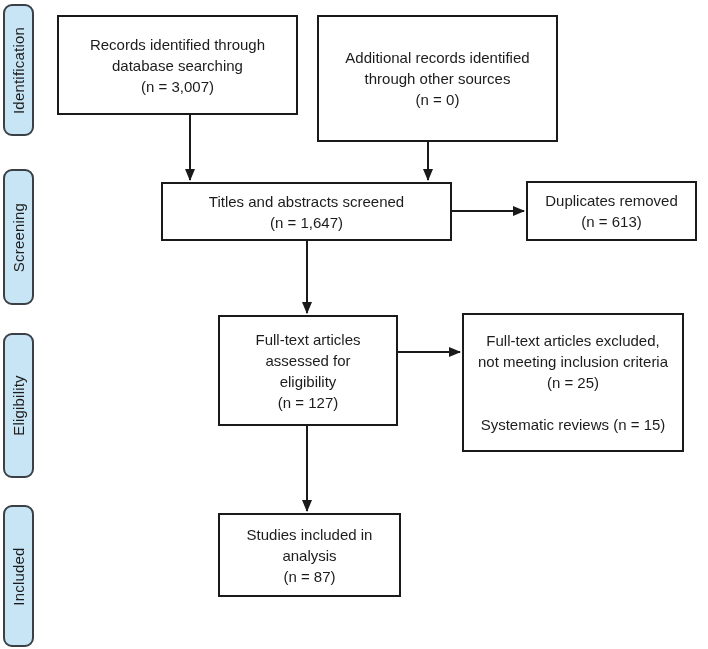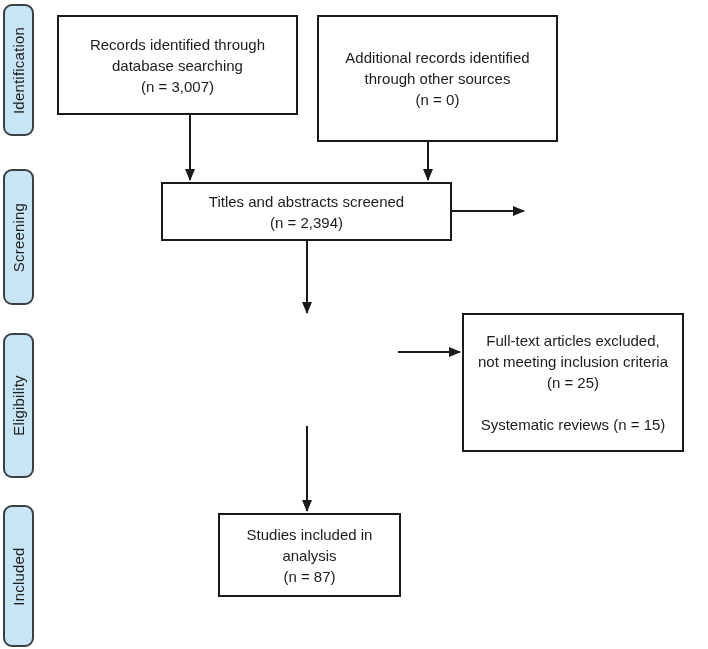--- a/index.html
+++ b/index.html
@@ -106,24 +106,34 @@
   </div>
 
   <div class="box" style="left:317px;top:15px;width:241px;height:127px">
     <span class="box-text">Additional records identified
 through other sources
 (n = 0)</span>
   </div>
 
   <div class="box" style="left:161px;top:182px;width:291px;height:59px">
     <span class="box-text">Titles and abstracts screened
-(n = 2,394)</span>
+(n = 1,647)</span>
   </div>
 
+  <div class="box" style="left:526px;top:181px;width:171px;height:60px">
+    <span class="box-text">Duplicates removed
+(n = 613)</span>
+  </div>
 
+  <div class="box" style="left:218px;top:315px;width:180px;height:111px">
+    <span class="box-text">Full-text articles
+assessed for
+eligibility
+(n = 127)</span>
+  </div>
 
   <div class="box" style="left:462px;top:313px;width:222px;height:139px">
     <span class="box-text">Full-text articles excluded,
 not meeting inclusion criteria
 (n = 25)
 
 Systematic reviews (n = 15)</span>
   </div>
 
   <div class="box" style="left:218px;top:513px;width:183px;height:84px">

